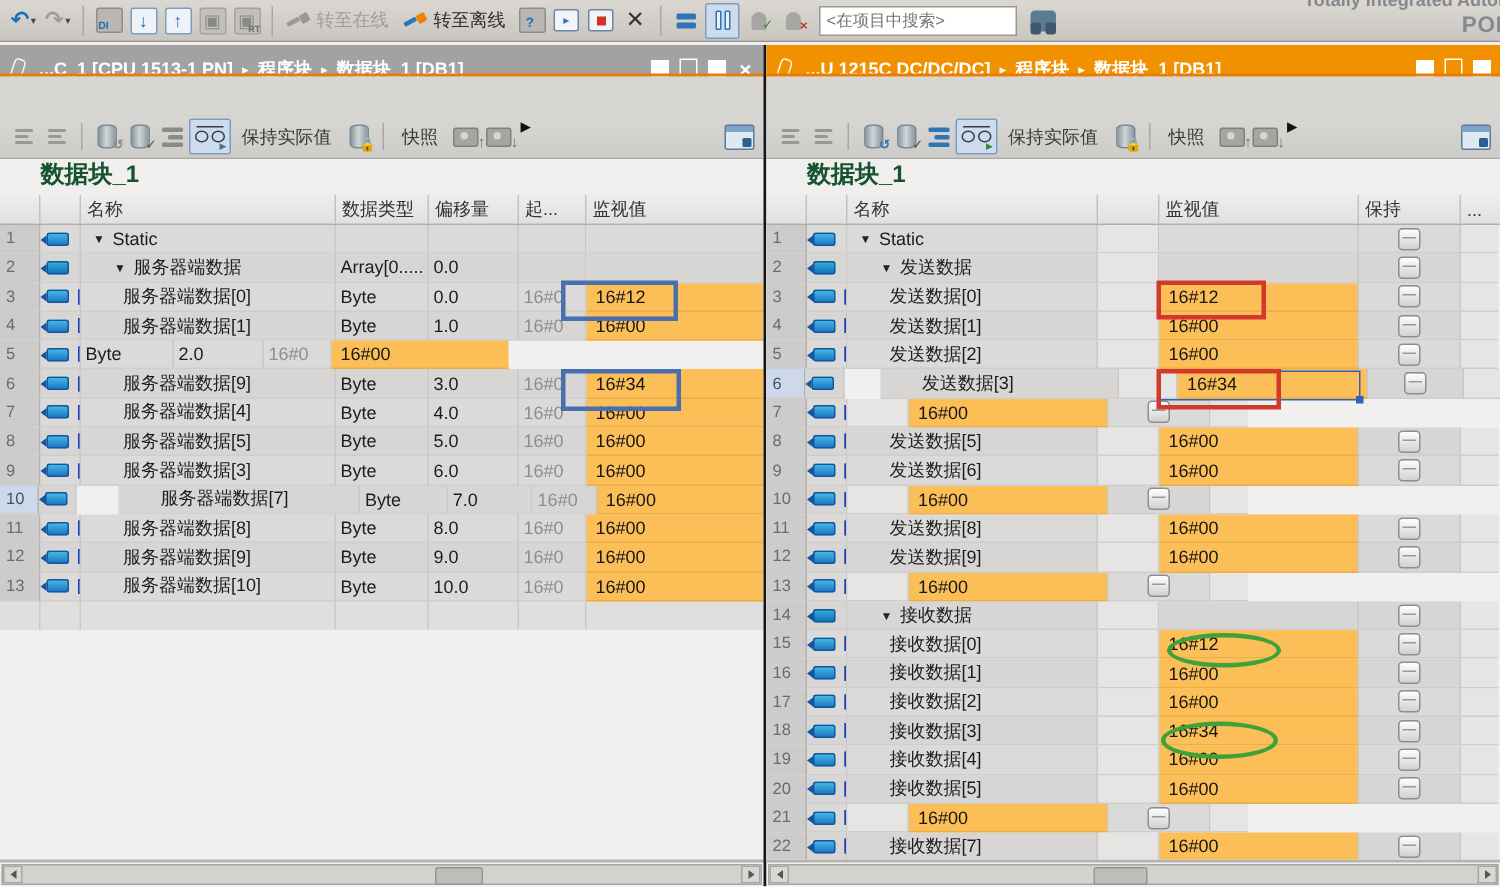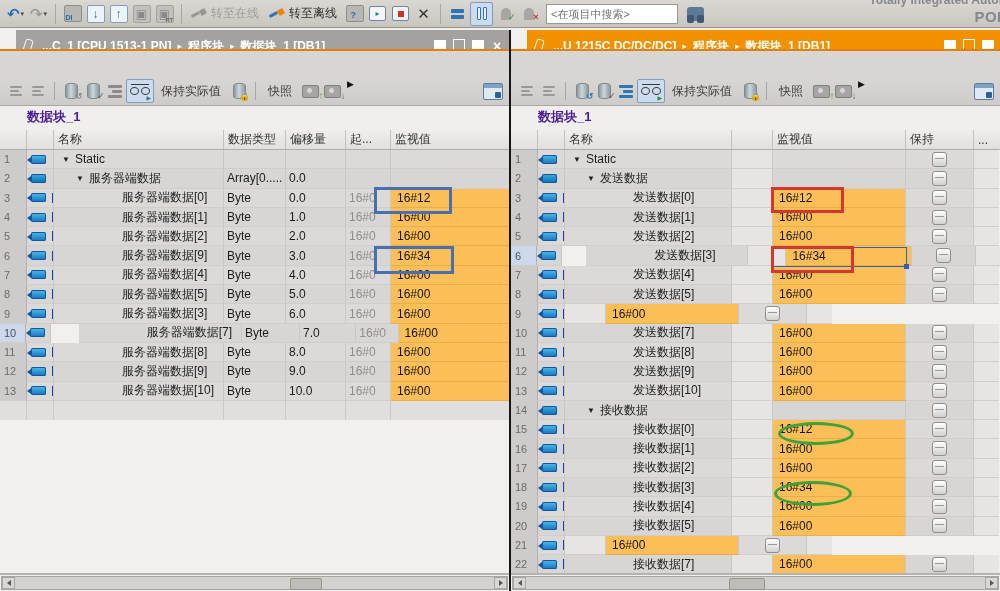--- a/index.html
+++ b/index.html
@@ -40,21 +40,21 @@
   .binoc:before{left:0;} .binoc:after{right:0;}
   .brand{position:absolute;left:778px;top:-6px;width:260px;text-align:right;color:#85888e;line-height:1.15;}
   .brand .b1{font-size:12px;font-weight:bold;white-space:nowrap;}
   .brand .b2{font-size:15px;font-weight:bold;letter-spacing:.5px;}
 
   
   .pane{position:absolute;top:30px;height:561px;background:#f1f0ef;}
   .pane.lft{left:0;width:509px;} .pane.rgt{left:511px;width:489px;}
   .divider{position:absolute;left:509px;top:30px;width:2px;height:561px;background:#161616;}
 
-  .tbar{position:absolute;left:16px;top:0;right:0;height:19px;display:flex;align-items:center;color:#fff;font-weight:bold;font-size:12px;padding:16px 4px;box-sizing:border-box;}
+  .tbar{position:absolute;left:0;top:0;right:0;height:19px;display:flex;align-items:center;color:#fff;font-weight:bold;font-size:12px;padding:16px 4px;box-sizing:border-box;}
   .tbar.inact{background:#a3a2a0;} .tbar.act{background:#f29100;}
   .tbar .seg{white-space:nowrap;overflow:hidden;}
   .tbar .bsep{margin:0 6px;font-size:9px;opacity:.95;}
   .clip{width:6px;height:12px;border:1.5px solid #fff;border-radius:3px;transform:rotate(18deg);margin:0 10px 0 4px;flex:none;opacity:.9;}
   .wctl{margin-left:auto;display:flex;align-items:center;gap:7px;flex:none;padding-right:2px;}
   .wctl span{display:inline-flex;align-items:center;justify-content:center;width:12px;height:12px;}
   .ic-min{width:9px;height:2px;background:#fff;display:block;}
   .ic-rest{width:8px;height:8px;border:1.5px solid #fff;position:relative;display:block;}
   .ic-max{width:9px;height:8px;background:#fff;display:block;}
   .ic-x{color:#fff;font-size:14px;font-weight:bold;line-height:1;}
@@ -81,35 +81,35 @@
   .etlabel{font-size:12px;color:#3b3b3b;margin:0 7px;white-space:nowrap;}
   .cam{width:15px;height:11px;background:#a7a5a2;border:1px solid #827f7c;border-radius:2px;position:relative;}
   .cam:after{content:"";position:absolute;left:4px;top:2px;width:5px;height:5px;border-radius:50%;background:#d8d6d3;}
   .cam i{position:absolute;right:-6px;bottom:-4px;font-style:normal;font-size:10px;font-weight:bold;line-height:1;}
   .morearrow{font-size:9px;color:#111;margin:0 4px;align-self:flex-start;padding-top:2px;}
   .detailwin{margin-left:auto;margin-right:6px;width:18px;height:15px;border:1px solid #5b7a9c;background:#dfe9f3;border-radius:2px;position:relative;flex:none;}
   .detailwin:before{content:"";position:absolute;left:0;top:0;right:0;height:4px;background:#7fa3c6;}
   .detailwin:after{content:"";position:absolute;right:1px;bottom:1px;width:6px;height:6px;background:#2e5f94;border-radius:1px;}
 
   
-  .btitle{position:absolute;left:0;top:76px;right:0;height:24px;background:#f0efee;display:flex;align-items:flex-end;padding:0 0 4px 27px;box-sizing:border-box;font-weight:bold;font-size:13px;color:#4c1d95;}
+  .btitle{position:absolute;left:0;top:76px;right:0;height:24px;background:#f0efee;display:flex;align-items:center;padding:0 0 4px 27px;box-sizing:border-box;font-weight:bold;font-size:16px;color:#14532d;}
   .thead{position:absolute;left:0;top:100px;right:0;height:20px;background:linear-gradient(#efeeec,#e1e0de);border-bottom:1px solid #aeadab;display:flex;box-sizing:border-box;}
   .thead .hc{border-right:1px solid #c2c1bf;box-sizing:border-box;display:flex;align-items:center;padding-left:4px;font-size:12px;color:#333;overflow:hidden;white-space:nowrap;}
   .rowsarea{position:absolute;left:0;top:120px;right:0;bottom:16px;background:#f1f0ef;border-bottom:2px solid #b5b3b0;overflow:hidden;}
   .trow{display:flex;height:19.3px;box-sizing:border-box;}
   .trow .cell{box-sizing:border-box;border-right:1px solid #c9c8c6;border-bottom:1px solid #cfcecd;overflow:hidden;white-space:nowrap;display:flex;align-items:center;background:#dbdad9;}
   .trow:nth-child(even) .cell{background:#d7d6d5;}
   .trow .c-num{justify-content:flex-start;padding-left:4px;background:#cdccca !important;color:#6b6b6b;border-right:1px solid #b3b2b0;font-size:11px;}
   .trow .c-num.sel{background:#cdd9ea !important;color:#44536b;}
   .trow .c-blank{background:#e6e5e4 !important;}
   .trow .c-more{border-right:none;background:#e6e5e4 !important;}
   .trow .c-mon.val{background:#fcbe57 !important;border-bottom:1px solid #e9ad49;padding-left:6px;color:#161616;}
   .trow .c-name .tri{font-size:8px;color:#222;margin-right:5px;}
   .trow .c-name .nm{overflow:hidden;text-overflow:clip;}
-  .pad-static{padding-left:8px;} .pad-group{padding-left:22px;} .pad-elem{padding-left:68px;}
+  .pad-static{padding-left:8px;} .pad-group{padding-left:22px;} .pad-elem{padding-left:28px;}
   .c-start{color:#8f8e8c;padding-left:3px;}
   .c-type,.c-off{padding-left:3px;}
   .varico{width:15px;height:9px;border-radius:2px;background:linear-gradient(180deg,#49c0e8,#1a6fc0);position:relative;margin-left:4px;flex:none;box-shadow:inset 0 0 0 1px #14559e;}
   .varico:before{content:"";position:absolute;left:-4px;top:2px;border-top:3px solid transparent;border-bottom:3px solid transparent;border-right:4px solid #14559e;}
   .group .varico{background:linear-gradient(180deg,#37b4d8,#0f6ab8);}
   .elsq{width:8px;height:8px;background:#2f55d4;border:1px solid #1d3db0;margin-left:6px;flex:none;}
   .chk{width:13px;height:13px;border:1px solid #8f8e8c;border-radius:3px;background:linear-gradient(#fefefe,#d2d1d0);position:relative;margin:0 auto;}
   .chk:after{content:"";position:absolute;left:2px;right:2px;top:5px;height:1px;background:#9a9998;}
   .erow{display:flex;height:19.3px;box-sizing:border-box;background:#e0dfde;}
   .erow i{box-sizing:border-box;border-right:1px solid #cbcac9;height:100%;display:block;}
@@ -394,23 +394,20 @@
             <span class="cell c-off" style="width: 60px;">1.0</span>
             <span class="cell c-start" style="width: 45px;">16#0</span>
             <span class="cell c-mon val" style="width: 118px; border-right: none;">16#00</span>
           </div>
           <div class="trow elem">
             <span class="cell c-num" style="width: 27px;">5</span>
             <span class="cell c-ico" style="width: 27px;">
               <span class="varico"></span>
               <span class="elsq"></span>
             </span>
-            <span class="cell c-name pad-elem" style="width: 170px;">
-              <span class="nm">服务器端数据[2]</span>
-            </span>
             <span class="cell c-type" style="width: 62px;">Byte</span>
             <span class="cell c-off" style="width: 60px;">2.0</span>
             <span class="cell c-start" style="width: 45px;">16#0</span>
             <span class="cell c-mon val" style="width: 118px; border-right: none;">16#00</span>
           </div>
           <div class="trow elem">
             <span class="cell c-num" style="width: 27px;">6</span>
             <span class="cell c-ico" style="width: 27px;">
               <span class="varico"></span>
               <span class="elsq"></span>
@@ -742,23 +739,20 @@
               <span class="chk"></span>
             </span>
             <span class="cell c-more" style="width: 25px; border-right: none;"></span>
           </div>
           <div class="trow elem">
             <span class="cell c-num" style="width: 27px;">7</span>
             <span class="cell c-ico" style="width: 27px;">
               <span class="varico"></span>
               <span class="elsq"></span>
             </span>
-            <span class="cell c-name pad-elem" style="width: 167px;">
-              <span class="nm">发送数据[4]</span>
-            </span>
             <span class="cell c-blank" style="width: 41px;"></span>
             <span class="cell c-mon val" style="width: 133px;">16#00</span>
             <span class="cell c-ret" style="width: 68px;">
               <span class="chk"></span>
             </span>
             <span class="cell c-more" style="width: 25px; border-right: none;"></span>
           </div>
           <div class="trow elem">
             <span class="cell c-num" style="width: 27px;">8</span>
             <span class="cell c-ico" style="width: 27px;">
@@ -774,36 +768,36 @@
               <span class="chk"></span>
             </span>
             <span class="cell c-more" style="width: 25px; border-right: none;"></span>
           </div>
           <div class="trow elem">
             <span class="cell c-num" style="width: 27px;">9</span>
             <span class="cell c-ico" style="width: 27px;">
               <span class="varico"></span>
               <span class="elsq"></span>
             </span>
+            <span class="cell c-name pad-elem" style="width: 167px;">
+              <span class="nm">发送数据[6]</span>
+            </span>
             <span class="cell c-blank" style="width: 41px;"></span>
             <span class="cell c-mon val" style="width: 133px;">16#00</span>
             <span class="cell c-ret" style="width: 68px;">
               <span class="chk"></span>
             </span>
             <span class="cell c-more" style="width: 25px; border-right: none;"></span>
           </div>
           <div class="trow elem">
             <span class="cell c-num" style="width: 27px;">10</span>
             <span class="cell c-ico" style="width: 27px;">
               <span class="varico"></span>
               <span class="elsq"></span>
             </span>
-            <span class="cell c-name pad-elem" style="width: 167px;">
-              <span class="nm">发送数据[7]</span>
-            </span>
             <span class="cell c-blank" style="width: 41px;"></span>
             <span class="cell c-mon val" style="width: 133px;">16#00</span>
             <span class="cell c-ret" style="width: 68px;">
               <span class="chk"></span>
             </span>
             <span class="cell c-more" style="width: 25px; border-right: none;"></span>
           </div>
           <div class="trow elem">
             <span class="cell c-num" style="width: 27px;">11</span>
             <span class="cell c-ico" style="width: 27px;">
@@ -834,23 +828,20 @@
             <span class="cell c-ret" style="width: 68px;">
               <span class="chk"></span>
             </span>
             <span class="cell c-more" style="width: 25px; border-right: none;"></span>
           </div>
           <div class="trow elem">
             <span class="cell c-num" style="width: 27px;">13</span>
             <span class="cell c-ico" style="width: 27px;">
               <span class="varico"></span>
               <span class="elsq"></span>
-            </span>
-            <span class="cell c-name pad-elem" style="width: 167px;">
-              <span class="nm">发送数据[10]</span>
             </span>
             <span class="cell c-blank" style="width: 41px;"></span>
             <span class="cell c-mon val" style="width: 133px;">16#00</span>
             <span class="cell c-ret" style="width: 68px;">
               <span class="chk"></span>
             </span>
             <span class="cell c-more" style="width: 25px; border-right: none;"></span>
           </div>
           <div class="trow group">
             <span class="cell c-num" style="width: 27px;">14</span>

